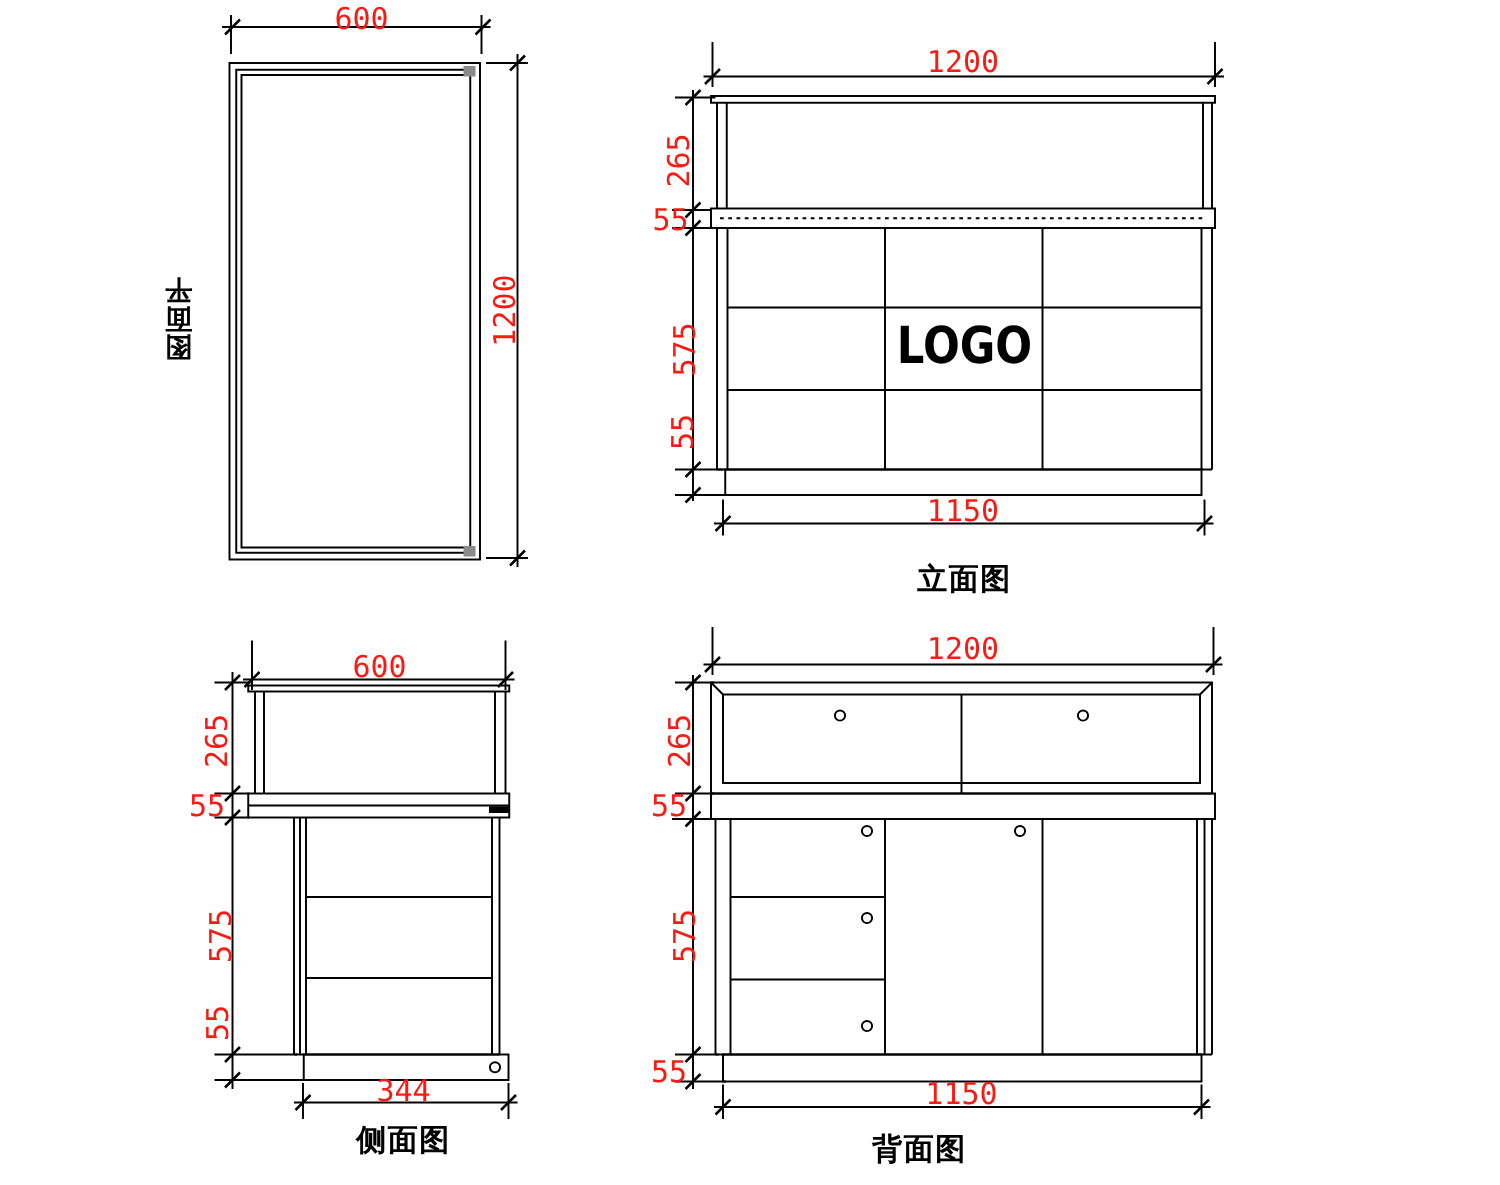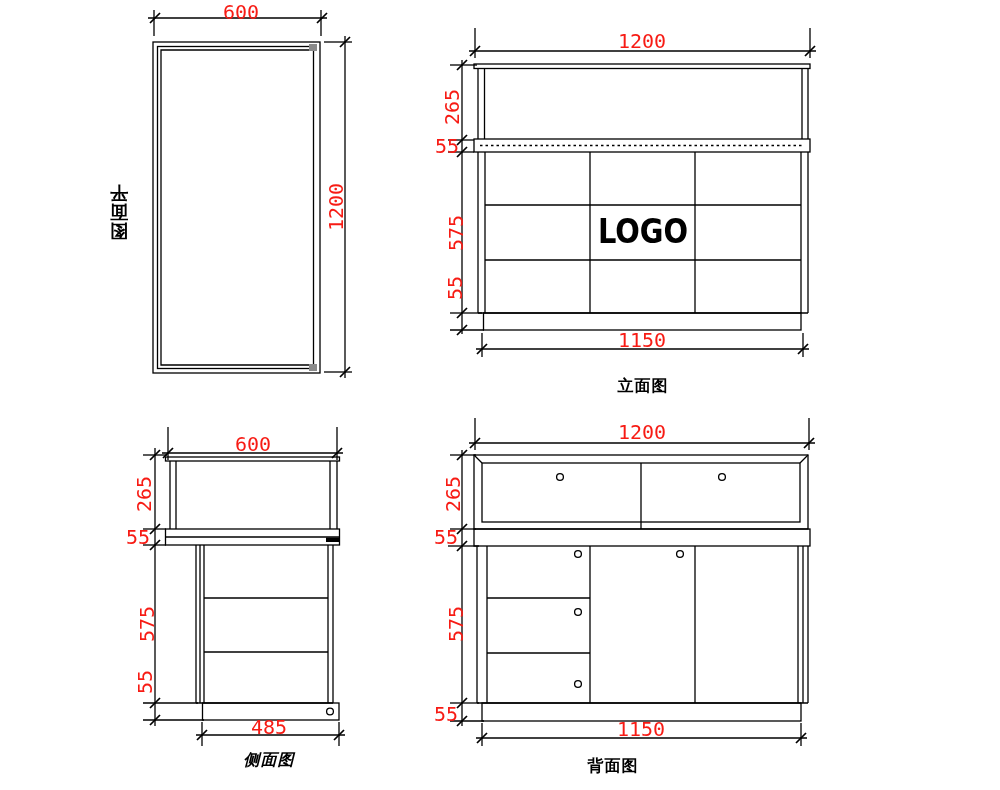--- a/index.html
+++ b/index.html
@@ -2,21 +2,21 @@
 <html><head>
 <meta charset="utf-8">
 <style>
   html,body{margin:0;padding:0;background:#ffffff;}
   .canvas{position:relative;width:1000px;height:790px;background:#fff;overflow:hidden;
           font-family:"DejaVu Sans",sans-serif;}
   svg{position:absolute;left:0;top:0;}
   .txt{position:absolute;white-space:nowrap;transform:translate(-50%,-50%);}
   .dim{color:#f71b14;font-family:"DejaVu Sans Mono",monospace;font-size:20px;font-weight:normal;}
   .dim.rot{transform:translate(-50%,-50%) rotate(-90deg);}
-  .vtitle{color:#000;font-weight:bold;font-size:16px;letter-spacing:1px;}
+  .vtitle{color:#000;font-weight:bold;font-size:20px;letter-spacing:1px;}
   .logo{color:#000;font-weight:bold;font-size:34px;letter-spacing:0px;
         transform:translate(-50%,-50%) scaleX(0.85);}
   .flipv{font-weight:bold;font-size:18px;color:#000;line-height:19px;}
 </style>
 </head>
 <body>
 
 <div class="canvas">
 
   <svg width="1000" height="790" viewBox="0 0 1000 790">
@@ -214,22 +214,22 @@
   <div class="txt dim rot" style="left:455px;top:288px;">55</div>
   <div class="txt dim" style="left:642px;top:340px;">1150</div>
   <div class="txt logo" style="left:643px;top:231px;">LOGO</div>
   <div class="txt vtitle" style="left:643px;top:386px;">立面图</div>
 
   <div class="txt dim" style="left:253px;top:444px;">600</div>
   <div class="txt dim rot" style="left:144px;top:494px;">265</div>
   <div class="txt dim" style="left:138px;top:537px;">55</div>
   <div class="txt dim rot" style="left:147px;top:624px;">575</div>
   <div class="txt dim rot" style="left:145px;top:682px;">55</div>
-  <div class="txt dim" style="left:269px;top:727px;">485</div>
-  <div class="txt vtitle" style="left:269px;top:760px;font-style:italic;">侧面图</div>
+  <div class="txt dim" style="left:269px;top:727px;">344</div>
+  <div class="txt vtitle" style="left:269px;top:760px;">侧面图</div>
 
   <div class="txt dim" style="left:642px;top:432px;">1200</div>
   <div class="txt dim rot" style="left:453px;top:494px;">265</div>
   <div class="txt dim" style="left:446px;top:537px;">55</div>
   <div class="txt dim rot" style="left:456px;top:624px;">575</div>
   <div class="txt dim" style="left:446px;top:714px;">55</div>
   <div class="txt dim" style="left:641px;top:729px;">1150</div>
   <div class="txt vtitle" style="left:613px;top:766px;">背面图</div>
 
 </div>

